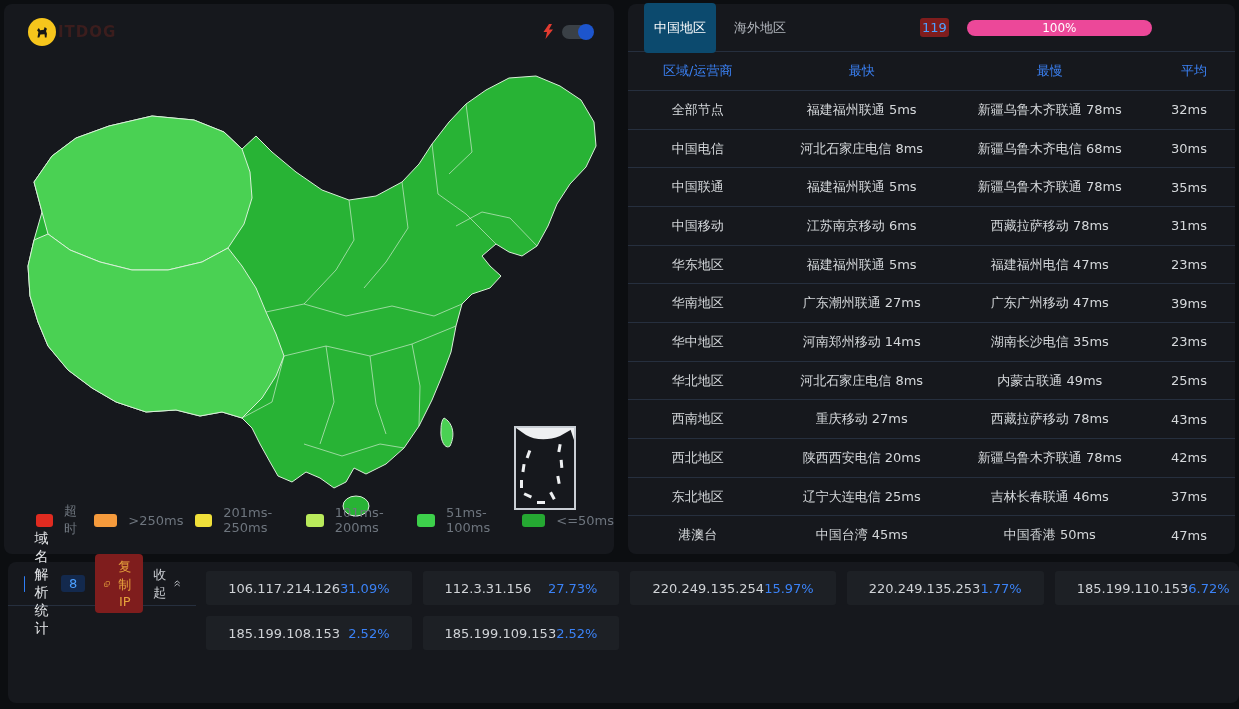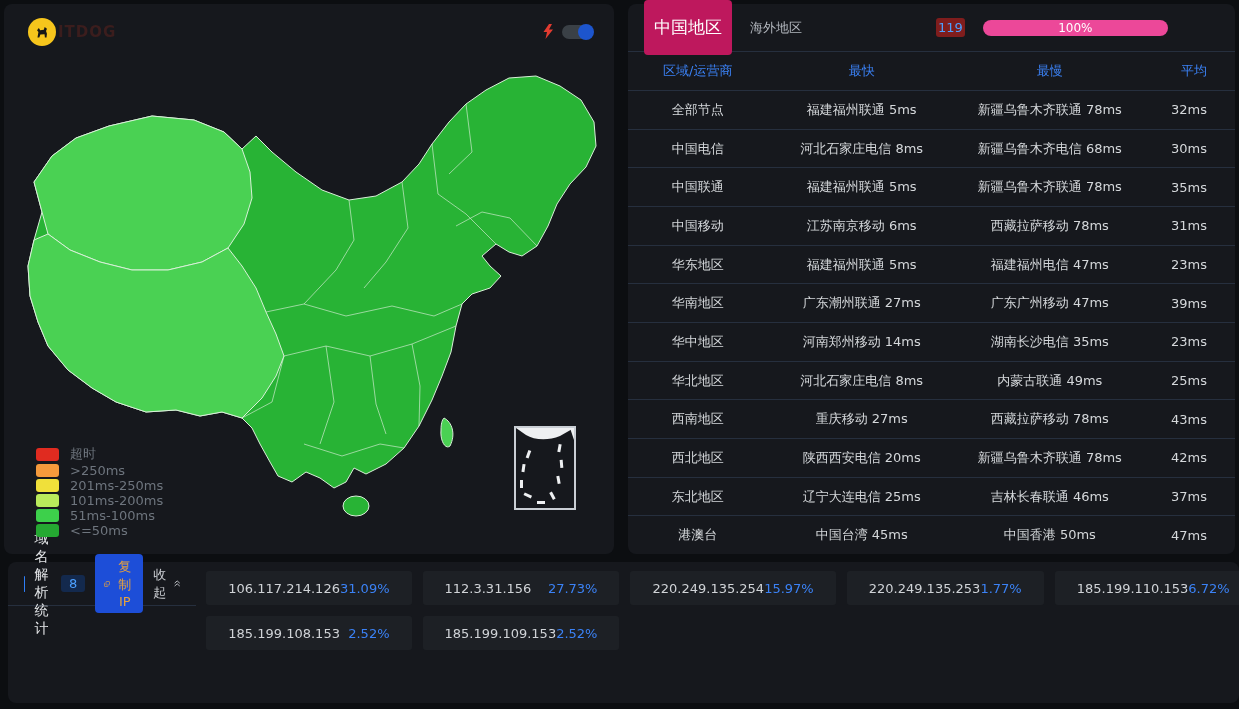--- a/index.html
+++ b/index.html
@@ -12,51 +12,51 @@
   #map-svg { position:absolute; left:0; top:0; }
   .prov-dark { fill:#28b335; stroke:#d8f0d8; stroke-width:1; stroke-linejoin:round; }
   .prov-light { fill:#4ad153; stroke:#d8f0d8; stroke-width:1; stroke-linejoin:round; }
   .prov-line { fill:none; stroke:#cfeccf; stroke-width:0.8; opacity:0.85; }
   .logo-wrap { position:absolute; left:24px; top:14px; display:flex; align-items:center; gap:2px; z-index:5; }
   .logo-circle { width:28px; height:28px; border-radius:50%; background:#f6c51c; display:flex; align-items:center; justify-content:center; }
   .logo-text { font-size:15px; font-weight:bold; color:#3b1d1d; letter-spacing:1px; }
   .map-tools { position:absolute; right:22px; top:20px; display:flex; align-items:center; gap:8px; z-index:5; }
   .toggle { width:30px; height:14px; border-radius:7px; background:#3a4046; position:relative; cursor:pointer; }
   .toggle .knob { position:absolute; right:-2px; top:-1px; width:16px; height:16px; border-radius:50%; background:#1d55cd; }
-  .legend { position:absolute; left:32px; bottom:16px; z-index:5; display:flex; flex-direction:column; }
+  .legend { position:absolute; left:32px; bottom:16px; z-index:5; display:flex; flex-direction:row; gap:11px; }
   .legend-item { display:flex; align-items:center; gap:11px; }
   .legend-swatch { width:23px; height:13px; border-radius:3px; }
   .legend-label { font-size:13px; color:#6e757e; }
   .inset-box { position:absolute; right:38px; bottom:44px; width:62px; height:84px; border:2px solid #c9ced4; z-index:4; }
 
   
   #table-panel { left:628px; top:4px; width:607px; height:550px; display:flex; flex-direction:column; }
   .tp-head { height:48px; flex:0 0 48px; display:flex; align-items:center; padding:0 16px; gap:10px; border-bottom:1px solid #262f3e; }
-  .tab-active { background:#be185d; color:#fff; font-size:17px; padding:16px 10px; border-radius:4px; cursor:pointer; }
+  .tab-active { background:#0c4a6e; color:#fff; font-size:13px; padding:16px 10px; border-radius:4px; cursor:pointer; }
   .tab-plain { color:#b4b8bf; font-size:13px; padding:4px 8px; cursor:pointer; }
   .count-badge { background:#7f1d1d; color:#4da0ff; font-size:13px; padding:2px 2px; border-radius:3px; margin-left:116px; }
   .head-note { color:#c9ccd1; font-size:13px; }
   .progress { margin-left:8px; width:185px; height:16px; border-radius:8px; background:#ec4899; color:#fff;
     font-size:12px; display:flex; align-items:center; justify-content:center; }
   .t-header, .t-row { display:flex; align-items:center; }
   .t-header { flex:0 0 39px; border-bottom:1px solid #262f3e; color:#3b82f6; font-size:13px; }
   .t-row { flex:1 1 auto; border-bottom:1px solid #262f3e; color:#d5d8db; font-size:13px; }
   .t-row:last-child { border-bottom:none; }
   .c-region { width:23%; text-align:center; }
   .c-fast { width:31%; text-align:center; }
   .c-slow { width:31%; text-align:center; }
   .c-avg { width:15%; text-align:right; padding-right:28px; }
 
   
   #dns-panel { left:8px; top:562px; width:1231px; height:141px; display:flex; }
   .dns-head { height:44px; flex:0 0 44px; display:flex; align-items:center; padding:0 16px; gap:10px; border-bottom:1px solid #262f3e; }
   .title-bar { width:3px; height:16px; background:#2e7ef7; border-radius:2px; }
   .dns-title { color:#e3e5e8; font-size:14px; }
   .dns-count { background:#13294d; color:#4da0ff; font-size:13px; padding:1px 8px; border-radius:3px; }
-  .copy-btn { display:flex; align-items:center; gap:5px; background:#1d4ed8; color:#e6a23c; font-size:13px;
+  .copy-btn { display:flex; align-items:center; gap:5px; background:#7f1d1d; color:#e6a23c; font-size:13px;
     padding:4px 9px; border-radius:4px; border:none; cursor:pointer; font-family:inherit; }
   .collapse { margin-left:auto; display:flex; align-items:center; gap:4px; color:#c9ccd1; font-size:13px; cursor:pointer; }
   .chip-area { padding:9px 10px; display:grid; grid-template-columns:repeat(6,1fr); gap:11px; align-content:start; }
   .ip-chip { height:34px; background:#1d2025; border-radius:3px; display:flex; align-items:center;
     justify-content:space-between; padding:0 22px; cursor:pointer; }
   .ip-text { color:#d0d3d7; font-size:13px; }
   .ip-pct { color:#3b82f6; font-size:13px; }
 </style>
 </head>
 <body>

